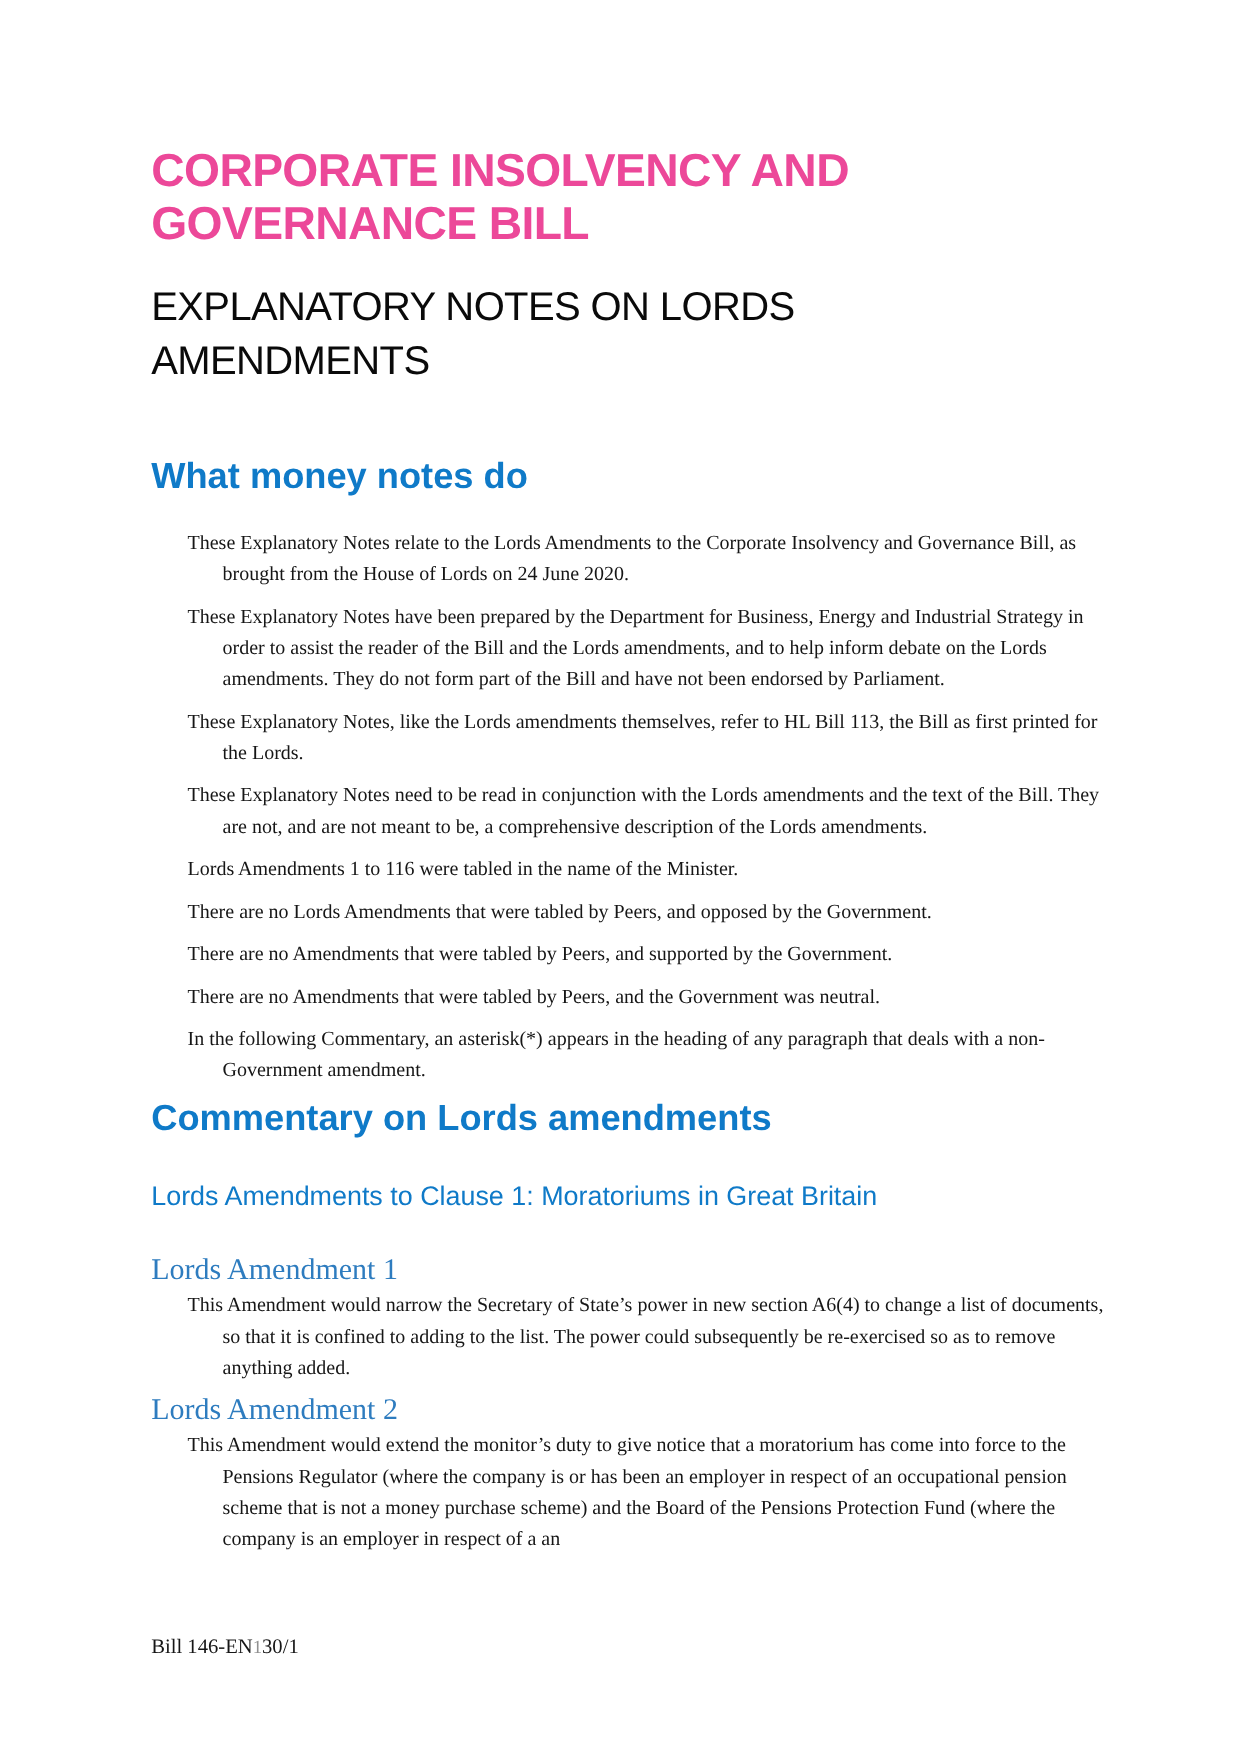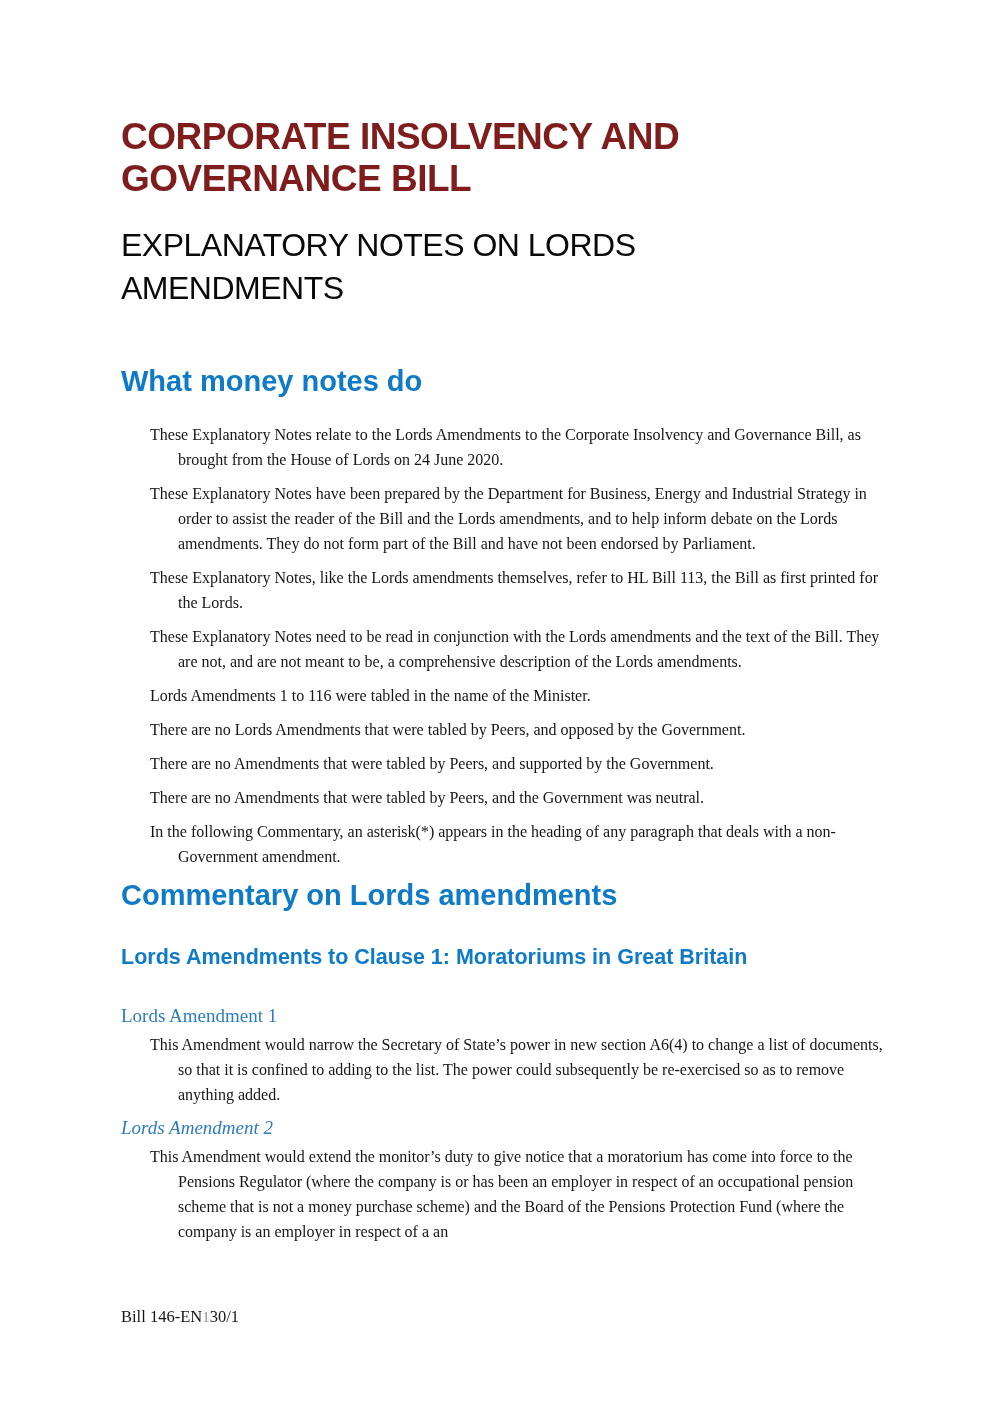--- a/index.html
+++ b/index.html
@@ -14,21 +14,21 @@
     font-family: "Liberation Serif", "DejaVu Serif", serif;
     color: #161616;
   }
   
   .doc-title {
     margin-top: 116px;
     font-family: "Liberation Sans", "DejaVu Sans", sans-serif;
     font-weight: bold;
     font-size: 37px;
     line-height: 42px;
-    color: #7f1d1d;
+    color: #ec4899;
     letter-spacing: -0.5px;
   }
   .doc-title .line, .doc-subtitle .line { display: block; }
   .doc-subtitle {
     margin-top: 24px;
     font-family: "Liberation Sans", "DejaVu Sans", sans-serif;
     font-weight: normal;
     font-size: 32px;
     line-height: 43px;
     color: #0a0a0a;
@@ -39,35 +39,35 @@
     font-family: "Liberation Sans", "DejaVu Sans", sans-serif;
     font-weight: bold;
     font-size: 29px;
     line-height: 34px;
     color: #0f7ac8;
   }
   .h-notes { margin-top: 54px; margin-bottom: 24px; }
   .h-commentary { margin-top: 4px; }
   .h-blue-md {
     font-family: "Liberation Sans", "DejaVu Sans", sans-serif;
-    font-weight: bold;
+    font-weight: normal;
     font-size: 21.5px;
     line-height: 26px;
     color: #0f7ac8;
     margin-top: 32px;
   }
   .h-blue-serif {
     font-family: "Liberation Serif", "DejaVu Serif", serif;
     font-weight: normal;
-    font-size: 19px;
+    font-size: 24px;
     line-height: 24px;
     color: #2e7cbf;
   }
   .amendment .h-blue-serif { margin-top: 34px; }
-  .amendment + .amendment .h-blue-serif { margin-top: 9px; font-style: italic; }
+  .amendment + .amendment .h-blue-serif { margin-top: 9px; }
   
   .para {
     margin-left: 57px;          
     width: 705px;
     text-indent: -28px;          
     font-size: 16px;
     line-height: 25px;
     margin-bottom: 9px;
     color: #161616;
   }

